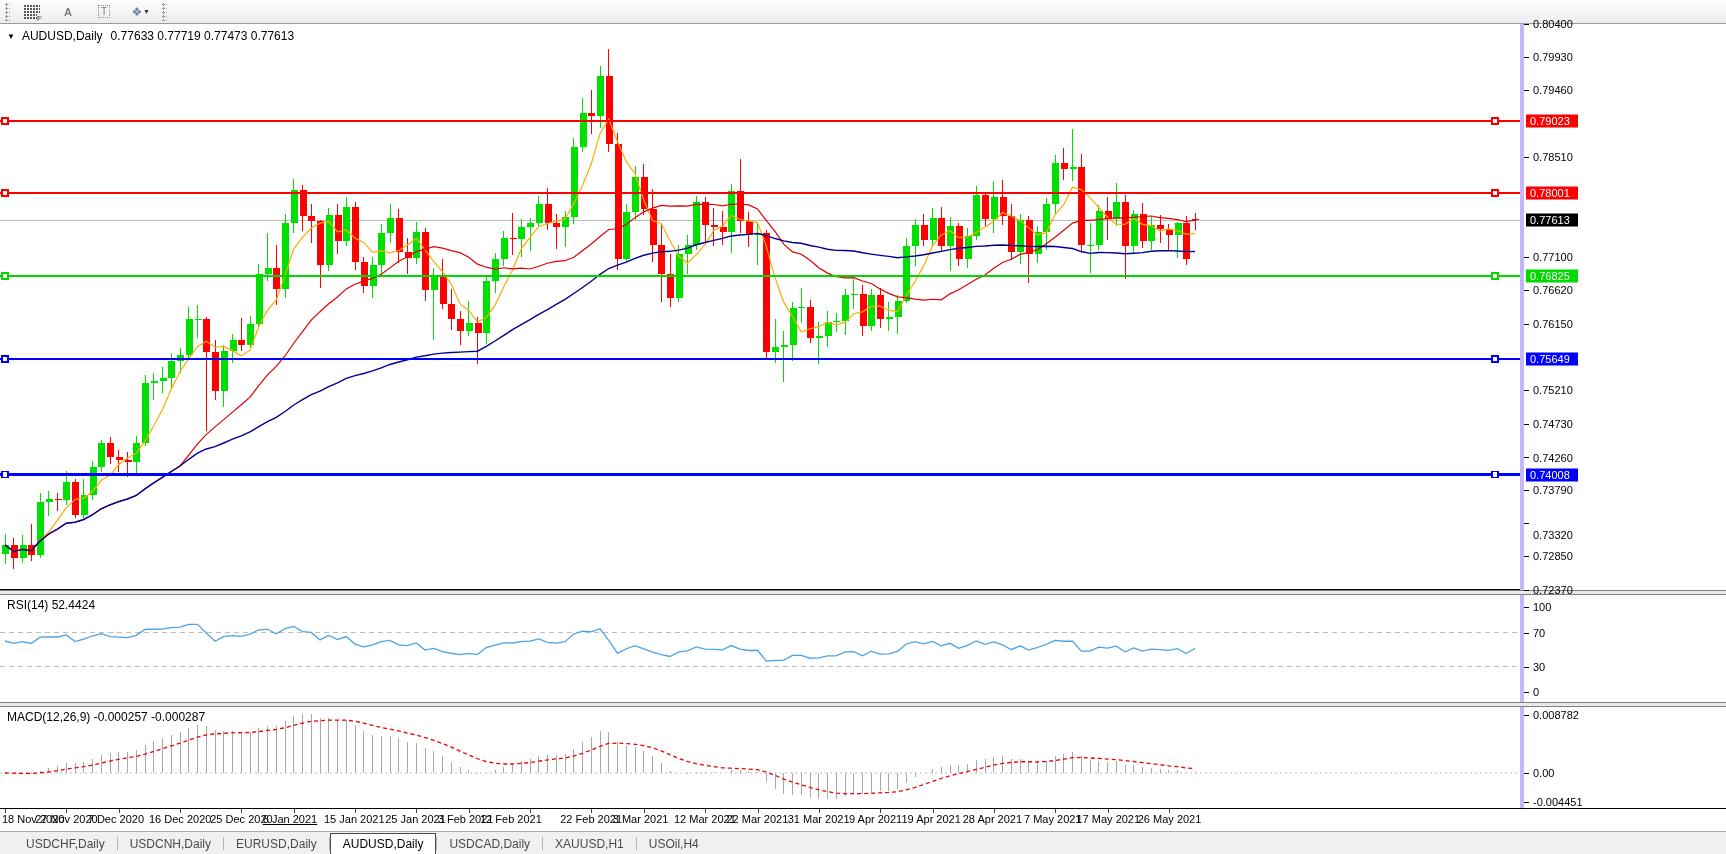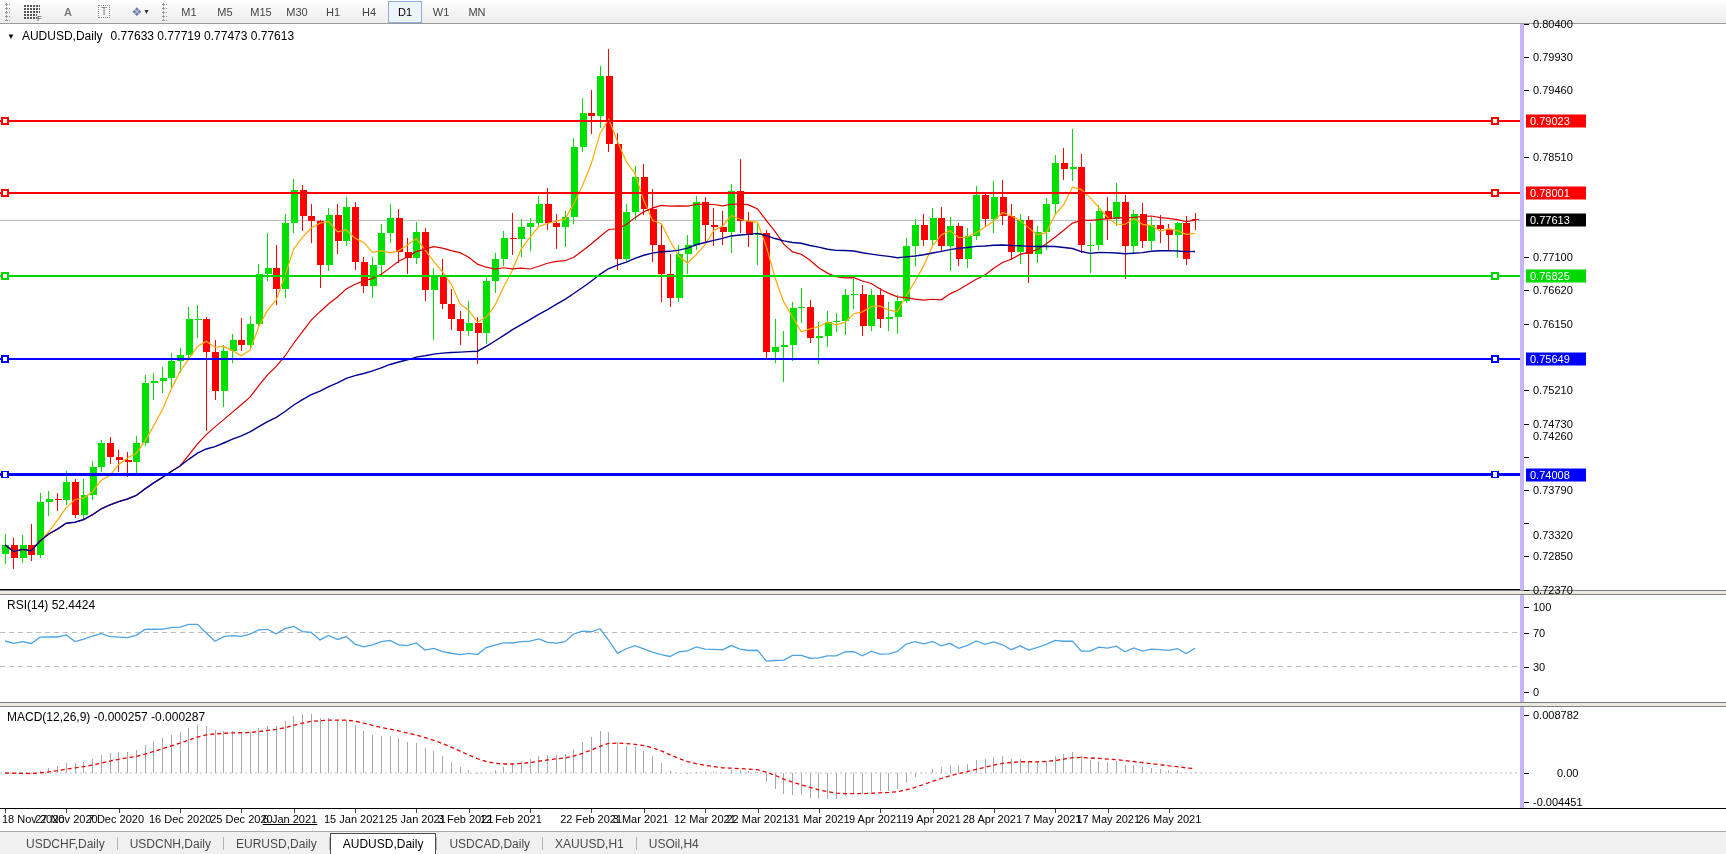--- a/index.html
+++ b/index.html
@@ -24,21 +24,21 @@
   .caret{font-size:8px;color:#333;margin-left:2px;}
   .diam{color:#6b7fb0;font-size:12px;}
   
   .panel{position:relative;background:#fff;}
   .panel svg{position:absolute;left:0;top:0;}
   .axis{position:absolute;left:1520px;top:0;width:206px;height:100%;
         border-left:4px solid #c4b5fd;background:#fff;}
   .tick-label{position:absolute;left:9px;font-size:11px;color:#000;transform:translateY(-50%);white-space:nowrap;}
   .tick-mark{position:absolute;left:0;width:5px;height:1px;background:#000;}
   .lvl-label{position:absolute;left:2px;font-size:11px;color:#fff;transform:translateY(-50%);
-             padding:0 8px 1px 4px;min-width:48px;white-space:nowrap;}
+             padding:0 0 1px 4px;min-width:48px;white-space:nowrap;}
   .chart-title{position:absolute;left:7px;top:5px;font-size:12px;color:#000;display:flex;gap:8px;align-items:center;}
   .chart-title .tri{font-size:8px;margin-right:-1px;}
   .ind-label{position:absolute;left:7px;top:3px;font-size:12px;color:#000;}
   .splitter{height:3px;background:#ece9e2;border-top:1px solid #808080;border-bottom:1px solid #808080;box-sizing:content-box;}
   .blackline{height:1px;background:#000;}
   
   .dates{position:relative;height:22px;background:#fff;}
   .date-label{position:absolute;top:4px;font-size:11px;color:#000;white-space:nowrap;}
   .date-tick{position:absolute;top:0;width:1px;height:4px;background:#444;}
   
@@ -64,31 +64,20 @@
       <span>A</span>
     </div>
     <div class="tbtn">
       <span class="tbox">T</span>
     </div>
     <div class="tbtn">
       <span class="diam">❖</span>
       <span class="caret">▾</span>
     </div>
     <div class="grip"></div>
-    <div id="tf-buttons" style="display:flex;align-items:center;gap:2px;">
-        <div class="tbtn">M1</div>
-        <div class="tbtn">M5</div>
-        <div class="tbtn">M15</div>
-        <div class="tbtn">M30</div>
-        <div class="tbtn">H1</div>
-        <div class="tbtn">H4</div>
-        <div class="tbtn active">D1</div>
-        <div class="tbtn">W1</div>
-        <div class="tbtn">MN</div>
-      </div>
   </div>
 
   <div class="panel" style="height:566px;">
     <svg id="main-svg" width="1520" height="566">
         <rect x="0" y="0" width="1520" height="566" fill="#fff"></rect>
         <line x1="0" y1="196.4435865504362" x2="1520" y2="196.4435865504362" stroke="#b8b8b8" stroke-width="1"></line>
         <g>
           <line x1="5" y1="510.31631382316306" x2="5" y2="539.9202988792027" stroke="#00e000" stroke-width="1" shape-rendering="crispEdges"></line>
           <rect x="2" y="520.889165628892" width="7" height="9.163138231631137" fill="#00e000" shape-rendering="crispEdges"></rect>
         </g>
@@ -679,21 +668,21 @@
         <div class="tick-label" style="top: 232.603px;">0.77100</div>
         <div class="tick-mark" style="top: 266.436px;"></div>
         <div class="tick-label" style="top: 266.436px;">0.76620</div>
         <div class="tick-mark" style="top: 299.564px;"></div>
         <div class="tick-label" style="top: 299.564px;">0.76150</div>
         <div class="tick-mark" style="top: 365.821px;"></div>
         <div class="tick-label" style="top: 365.821px;">0.75210</div>
         <div class="tick-mark" style="top: 399.654px;"></div>
         <div class="tick-label" style="top: 399.654px;">0.74730</div>
         <div class="tick-mark" style="top: 432.782px;"></div>
-        <div class="tick-label" style="top: 412px;">0.74260</div>
+        <div class="tick-label" style="top: 434px;">0.74260</div>
         <div class="tick-mark" style="top: 465.91px;"></div>
         <div class="tick-label" style="top: 465.91px;">0.73790</div>
         <div class="tick-mark" style="top: 499.039px;"></div>
         <div class="tick-label" style="top: 499.039px; margin-top: 12px;">0.73320</div>
         <div class="tick-mark" style="top: 532.167px;"></div>
         <div class="tick-label" style="top: 532.167px;">0.72850</div>
         <div class="tick-mark" style="top: 566px;"></div>
         <div class="tick-label" style="top: 566px;">0.72370</div>
         <div class="lvl-label" style="top: 97.0588px; background: rgb(255, 0, 0);">0.79023</div>
         <div class="lvl-label" style="top: 169.095px; background: rgb(255, 0, 0);">0.78001</div>
@@ -870,21 +859,21 @@
         <line x1="1168.75" y1="66" x2="1168.75" y2="63.04183274320026" stroke="#a8a8a8" stroke-width="1" shape-rendering="crispEdges"></line>
         <line x1="1177.5" y1="66" x2="1177.5" y2="63.08251739586795" stroke="#a8a8a8" stroke-width="1" shape-rendering="crispEdges"></line>
         <line x1="1186.25" y1="66" x2="1186.25" y2="65.8854182787746" stroke="#a8a8a8" stroke-width="1" shape-rendering="crispEdges"></line>
         <line x1="1195" y1="66" x2="1195" y2="65.17120765109335" stroke="#a8a8a8" stroke-width="1" shape-rendering="crispEdges"></line>
         <polyline points="5,66 13.75,66.20006837606834 22.5,66.31452344704998 31.25,66.51601977392109 40,65.97058940011436 48.75,64.94353957676032 57.5,63.68139746334329 66.25,62.08010433312372 75,60.84349065143121 83.75,59.61719143668435 92.5,58.05499289182369 101.25,56.0347732822535 110,54.066689250900325 118.75,52.29324117961528 127.5,50.80811436982003 136.25,49.33187223048682 145,47.07100326802254 153.75,44.44841716939321 162.5,41.74359483293745 171.25,38.93158697740087 180,36.177262485859146 188.75,33.13442546079763 197.5,30.134642291913146 206.25,27.89574842454678 215,26.927654257333998 223.75,26.295670469906554 232.5,25.84002927183954 241.25,25.673513840969804 250,25.472960636990877 258.75,24.616861849990727 267.5,23.394309216654925 276.25,22.41916306447638 285,20.770252765867845 293.75,18.383130601353614 302.5,16.167113658625027 311.25,14.361798053822746 320,13.679088326596151 328.75,13.107420996481665 337.5,13.145480359933003 346.25,13.178739712014057 355,14.14897066993742 363.75,16.131812246446415 372.5,18.443156960516397 381.25,20.46325216448993 390,22.07756034366019 398.75,23.958448396823634 407.5,26.0984147217331 416.25,27.98992266381751 425,30.587161293973466 433.75,33.339641609444676 442.5,36.55130089835497 451.25,40.1811818468719 460,44.120766528104795 468.75,47.97145619463764 477.5,51.753078174407364 486.25,54.546428934646585 495,56.284125947213916 503.75,56.97531369973338 512.5,57.00543551830214 521.25,56.46112686580129 530,55.5544013303319 538.75,54.20755190464973 547.5,52.96663049054021 556.25,51.93950911111207 565,50.98486475083631 573.75,49.10692269438374 582.5,46.281787197829544 591.25,43.09812892793049 600,39.31917093976347 608.75,36.43687264450676 617.5,36.061964443145776 626.25,36.64102364921375 635,37.3280752237243 643.75,38.59652312845535 652.5,40.75183864771256 661.25,43.84984248242067 670,47.784804393637636 678.75,51.41620970699336 687.5,54.56333787772563 696.25,56.6362244529569 705,58.28543227161603 713.75,59.63180505857583 722.5,60.80601143442232 731.25,61.211856508536556 740,61.578532007289986 748.75,62.11158083549562 757.5,62.69823869325137 766.25,65.07482501529128 775,68.37711849916799 783.75,72.04950793945906 792.5,75.20001002464545 801.25,77.82675010268031 810,80.41333901521277 818.75,82.77472803141103 827.5,84.63287682676398 836.25,86.02519916091492 845,86.61731433910715 853.75,86.60878465957603 862.5,86.66163403895233 871.25,86.23977588883568 880,85.84385139331353 888.75,85.40811873144872 897.5,84.69438376017588 906.25,82.97987587834314 915,80.37338225292035 923.75,77.53281430645933 932.5,74.34172740883413 941.25,71.50040816856809 950,68.70935910523963 958.75,66.59539053879807 967.5,64.66777644103632 976.25,62.350315794430024 985,60.26579754815477 993.75,58.12319903340583 1002.5,56.358776001222296 1011.25,55.49340986121995 1020,54.77648966243389 1028.75,54.731741107509045 1037.5,54.799367886413464 1046.25,54.548746079567046 1055,53.516625000689785 1063.75,52.172002178234166 1072.5,50.70192372786797 1081.25,50.42343407056186 1090,50.941910216421526 1098.75,51.47214416125433 1107.5,52.120362994577576 1116.25,52.58746831946507 1125,53.61052326119213 1133.75,54.48279839143177 1142.5,55.641228337521014 1151.25,56.69970946825091 1160,57.72443401847062 1168.75,58.78791376341655 1177.5,59.64683448990682 1186.25,60.89455124768038 1195,61.749882528362974" fill="none" stroke="#ee0000" stroke-width="1.3" stroke-dasharray="4,3"></polyline>
       </svg>
     <div class="axis" id="macd-axis">
         <div class="tick-mark" style="top: 8.0388px;"></div>
         <div class="tick-label" style="top: 8.0388px;">0.008782</div>
         <div class="tick-mark" style="top: 66px;"></div>
-        <div class="tick-label" style="top: 66px; margin-left: 24px;">0.00</div>
+        <div class="tick-label" style="top: 66px;">0.00</div>
         <div class="tick-mark" style="top: 95.3766px;"></div>
         <div class="tick-label" style="top: 95.3766px;">-0.004451</div>
       </div>
     <div class="ind-label">MACD(12,26,9) -0.000257 -0.000287</div>
   </div>
 
   <div class="blackline"></div>
 
   <div class="dates" id="date-axis">
       <div class="date-tick" style="left: 5px;"></div>

